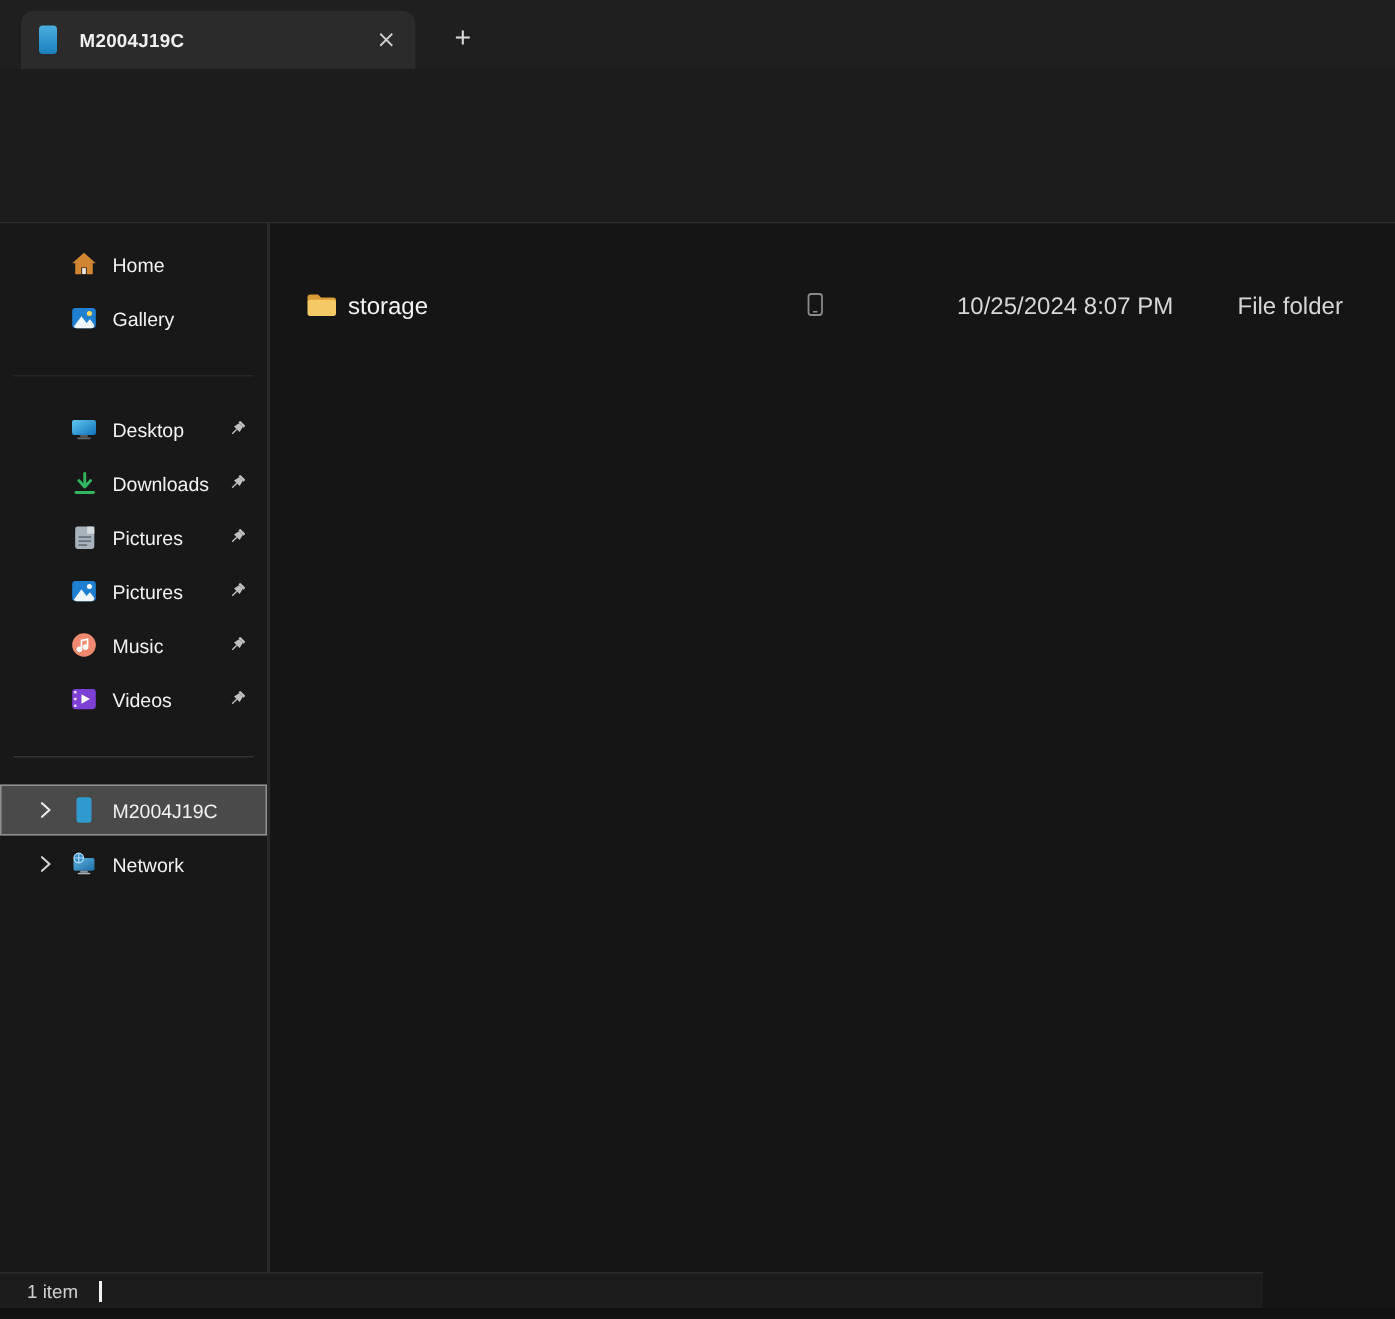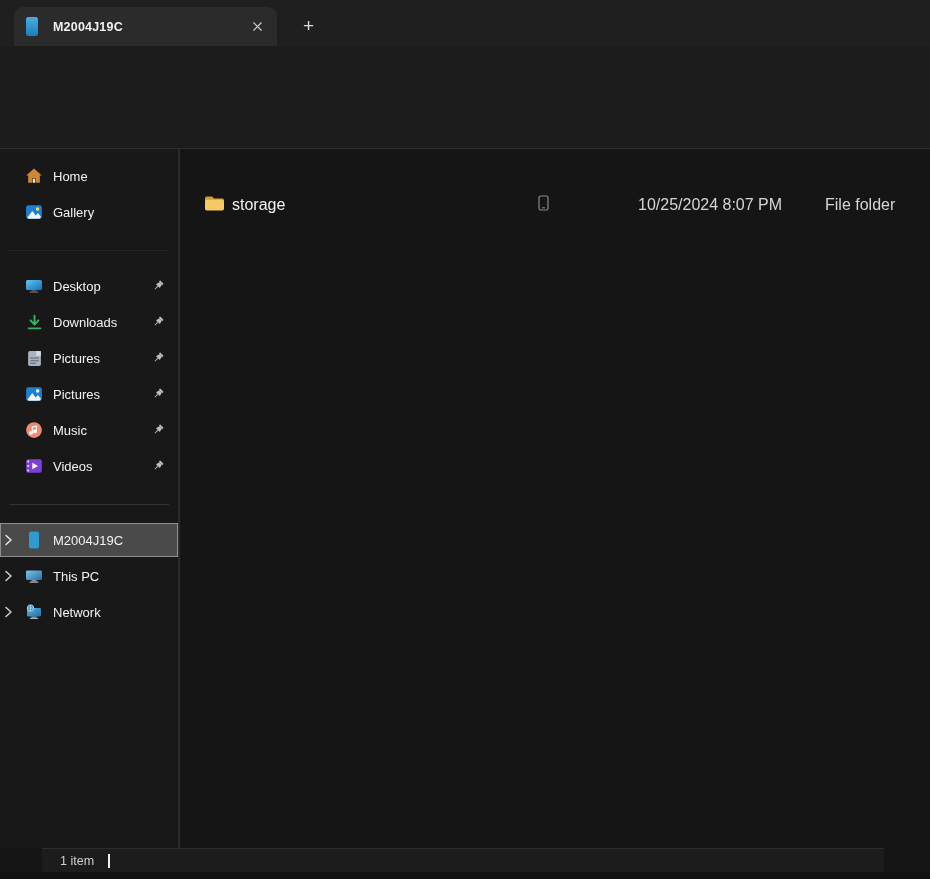--- a/index.html
+++ b/index.html
@@ -57,21 +57,21 @@
   .tb-group-label { font-size:13.5px; font-weight:600; color:#f0f0f0; }
   .tb-more { position:absolute; left:658px; top:104px; width:40px; height:34px; border-radius:4px;
     display:flex; align-items:center; justify-content:center; color:#e8e8e8;
     font-size:15px; letter-spacing:2px; font-weight:700; }
 
   
   .sidebar { position:absolute; left:0; top:149px; width:178px; height:699px;
     background:#181818; padding-top:10px; overflow:hidden; }
   .v-divider { position:absolute; left:178px; top:149px; width:2px; height:699px; background:#2a2a2a; }
   .side-item { height:34px; margin-bottom:2px; display:flex; align-items:center;
-    padding-left:0; white-space:nowrap; overflow:hidden; border:1px solid transparent; }
+    padding-left:22px; white-space:nowrap; overflow:hidden; border:1px solid transparent; }
   .side-item.selected { background:#4a4a4a; border:1px solid #8f8f8f; }
   .chev-slot { width:22px; flex:0 0 auto; display:flex; align-items:center; justify-content:flex-start; padding-left:3px; }
   .icon-slot { width:22px; flex:0 0 auto; display:flex; align-items:center; justify-content:center; }
   .side-label { margin-left:8px; font-size:13px; color:#f2f2f2; }
   .pin { margin-left:auto; margin-right:12px; flex:0 0 auto; }
   .side-gap { height:38px; display:flex; align-items:center; }
   .side-gap .rule { height:1px; width:160px; margin:0 auto; background:#262626; }
   .side-gap.strong .rule { background:#333; }
 
   
@@ -81,21 +81,21 @@
   .dt-col-sep { position:absolute; top:7px; width:1px; height:19px; background:#3a3a3a; }
   .sort-caret { position:absolute; left:183px; top:0px; }
   .file-row { position:absolute; left:0; top:38px; width:750px; height:34px; }
   .file-row .cell { position:absolute; top:9px; font-size:16px; color:#d6d6d6; }
   .file-name { color:#f2f2f2 !important; }
   .row-folder-icon { position:absolute; left:24px; top:8px; }
   .row-status-icon { position:absolute; left:358px; top:8px; }
 
   
   .statusbar { position:absolute; left:0; top:848px; width:842px; height:24px;
-    background:#1c1c1c; border-top:1px solid #2c2c2c; display:flex; align-items:center;margin-left:42px; }
+    background:#1c1c1c; border-top:1px solid #2c2c2c; display:flex; align-items:center; }
   .status-count { margin-left:18px; font-size:12.5px; color:#d0d0d0; }
   .status-divider { margin-left:14px; width:2px; height:14px; background:#f0f0f0; }
   .window-bottom { position:absolute; left:0; top:872px; width:930px; height:7px; background:#111; }
 </style>
 </head>
 <body>
 
 <div class="tabbar">
   <div class="tab">
     <div class="tab-phone"></div>
@@ -406,41 +406,20 @@
         </svg>
     </span>
     <span class="icon-slot">
       <svg width="12" height="18" viewBox="0 0 12 18">
           <rect x="1" y="0.5" width="10" height="17" rx="2.2" fill="#2f9ad0"></rect>
         </svg>
     </span>
     <span class="side-label">M2004J19C</span>
   </div>
 
-  <div class="side-item">
-    <span class="chev-slot">
-      <svg width="9" height="12" viewBox="0 0 8 12">
-          <path d="M1.5 1.5 L6.5 6 L1.5 10.5" stroke="#d0d0d0" stroke-width="1.5" fill="none" stroke-linecap="round" stroke-linejoin="round"></path>
-        </svg>
-    </span>
-    <span class="icon-slot">
-      <svg width="18" height="15" viewBox="0 0 18 15">
-          <rect x="1" y="1.5" width="16" height="9.5" rx="1.4" fill="url(#gpc)"></rect>
-          <defs>
-            <linearGradient id="gpc" x1="0" y1="0" x2="1" y2="1">
-              <stop offset="0" stop-color="#7cc4e8"></stop>
-              <stop offset="1" stop-color="#2a6fa8"></stop>
-            </linearGradient>
-          </defs>
-          <rect x="6.5" y="11" width="5" height="1.5" fill="#8a959c"></rect>
-          <rect x="4.5" y="12.5" width="9" height="1.2" rx="0.6" fill="#aab4ba"></rect>
-        </svg>
-    </span>
-    <span class="side-label">This PC</span>
-  </div>
 
 
   <div class="side-item">
     <span class="chev-slot">
       <svg width="9" height="12" viewBox="0 0 8 12">
           <path d="M1.5 1.5 L6.5 6 L1.5 10.5" stroke="#d0d0d0" stroke-width="1.5" fill="none" stroke-linecap="round" stroke-linejoin="round"></path>
         </svg>
     </span>
     <span class="icon-slot">
       <svg width="18" height="16" viewBox="0 0 18 16">

